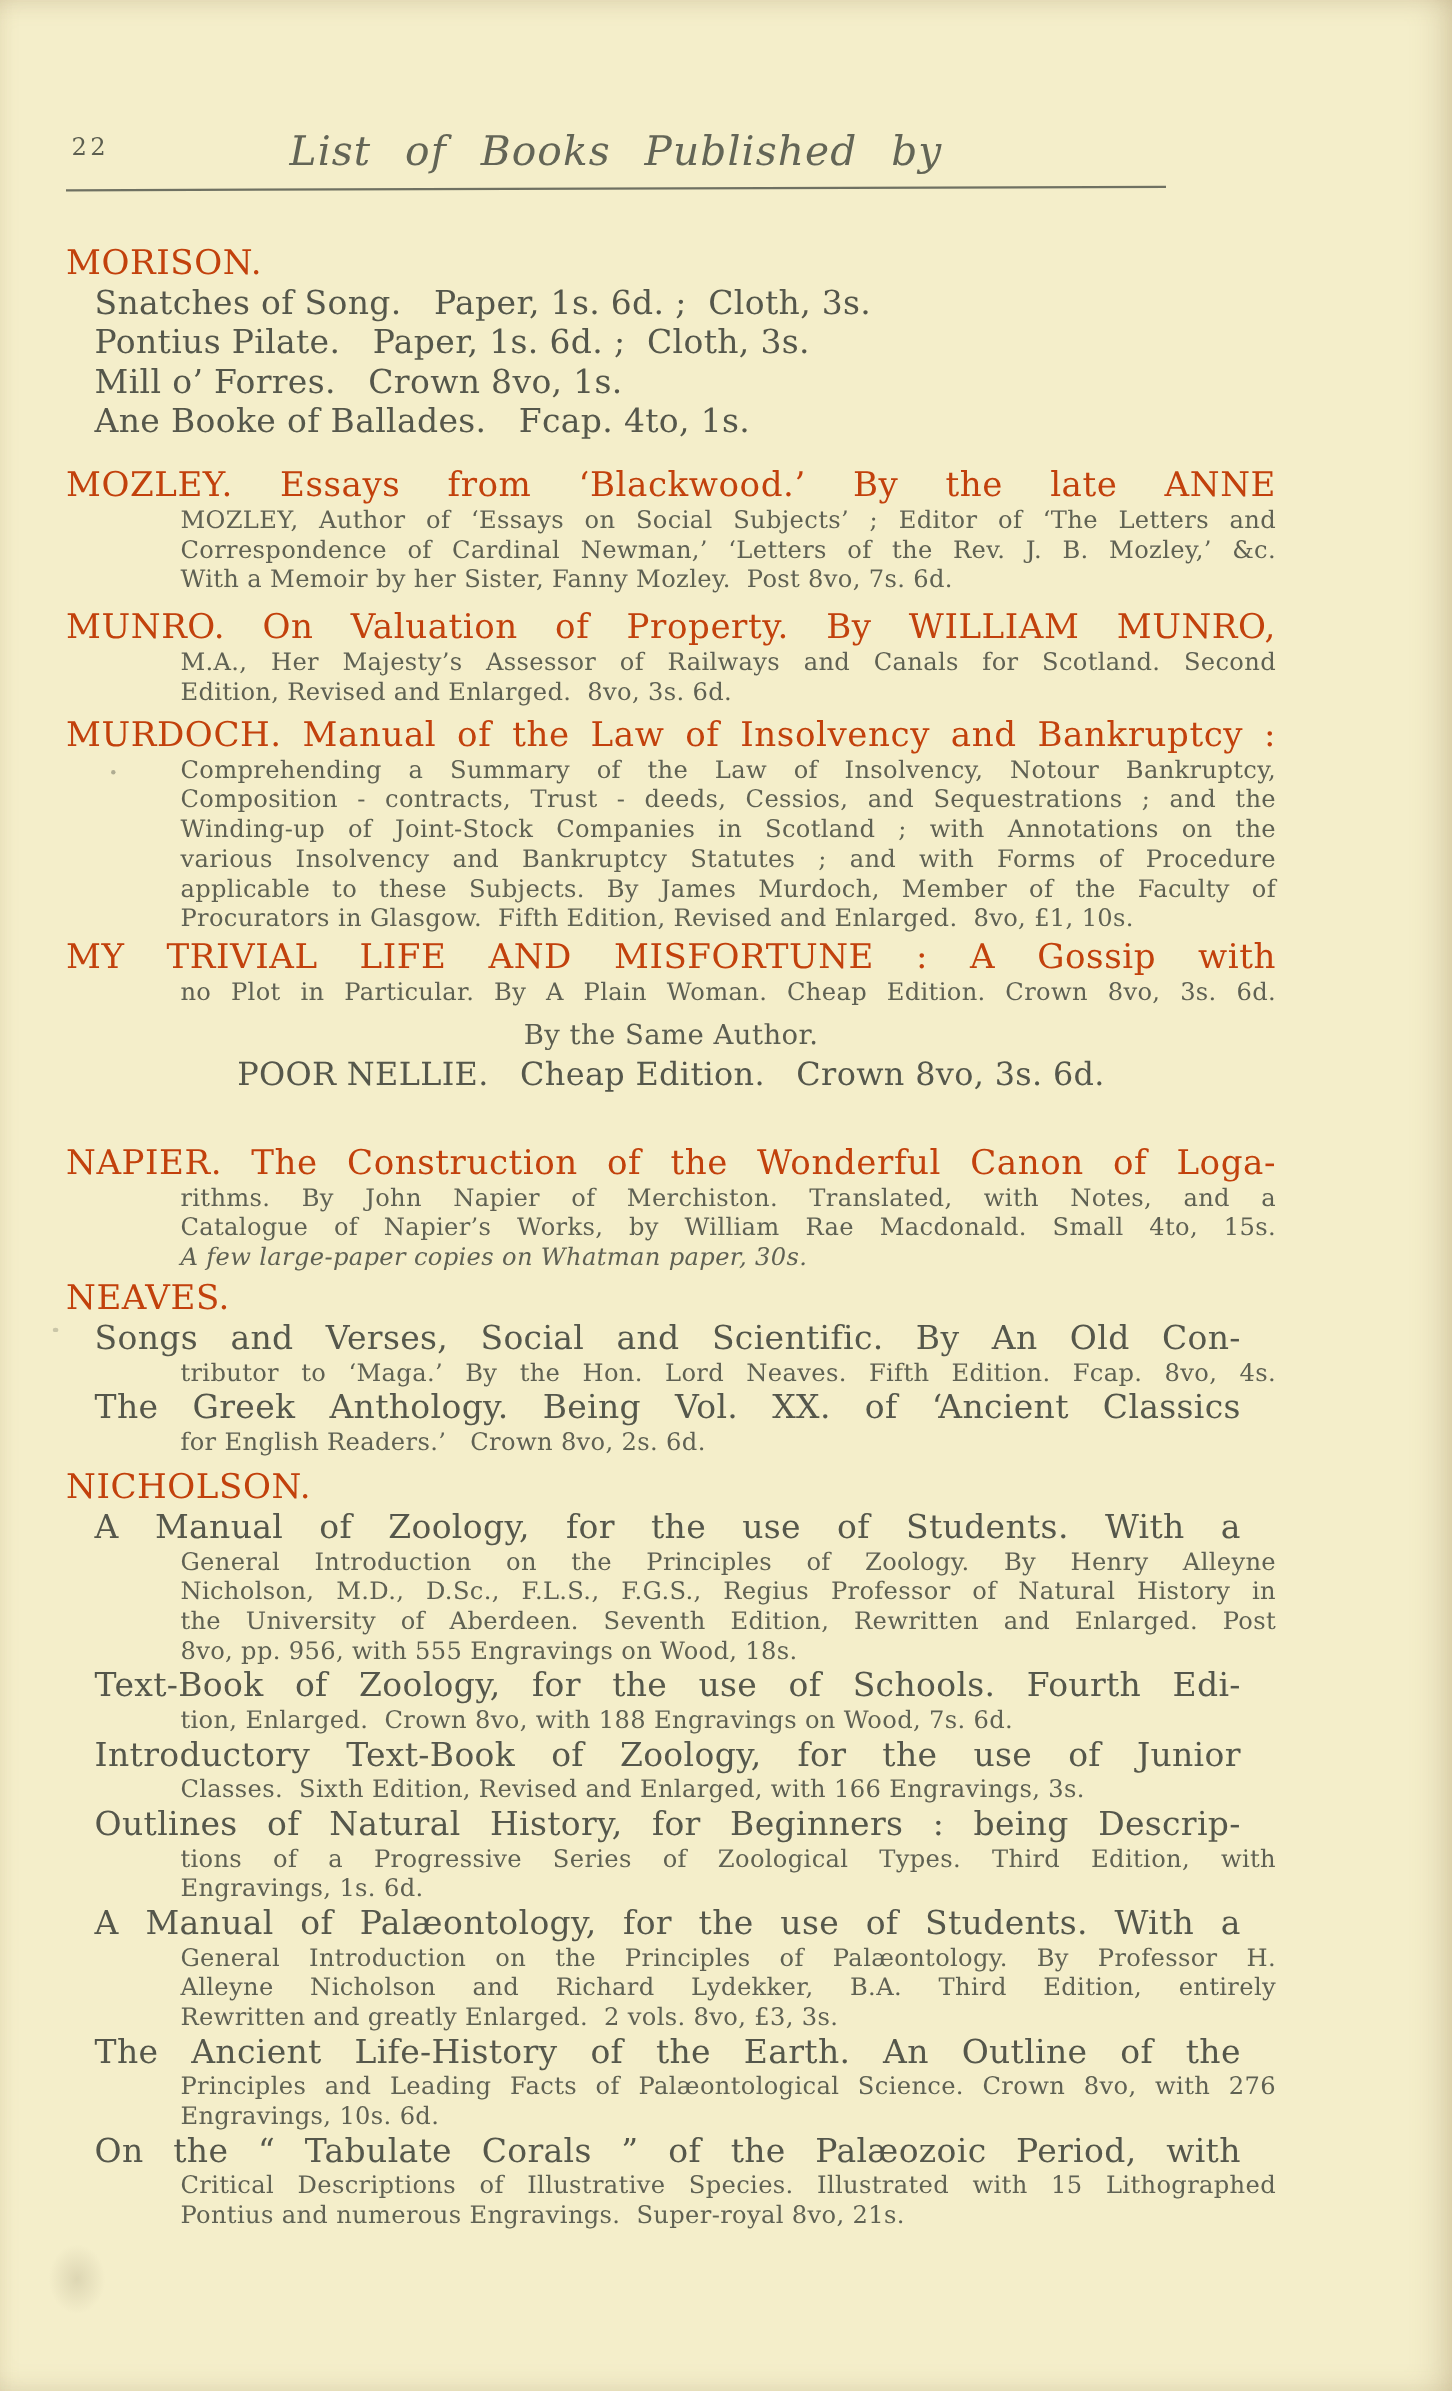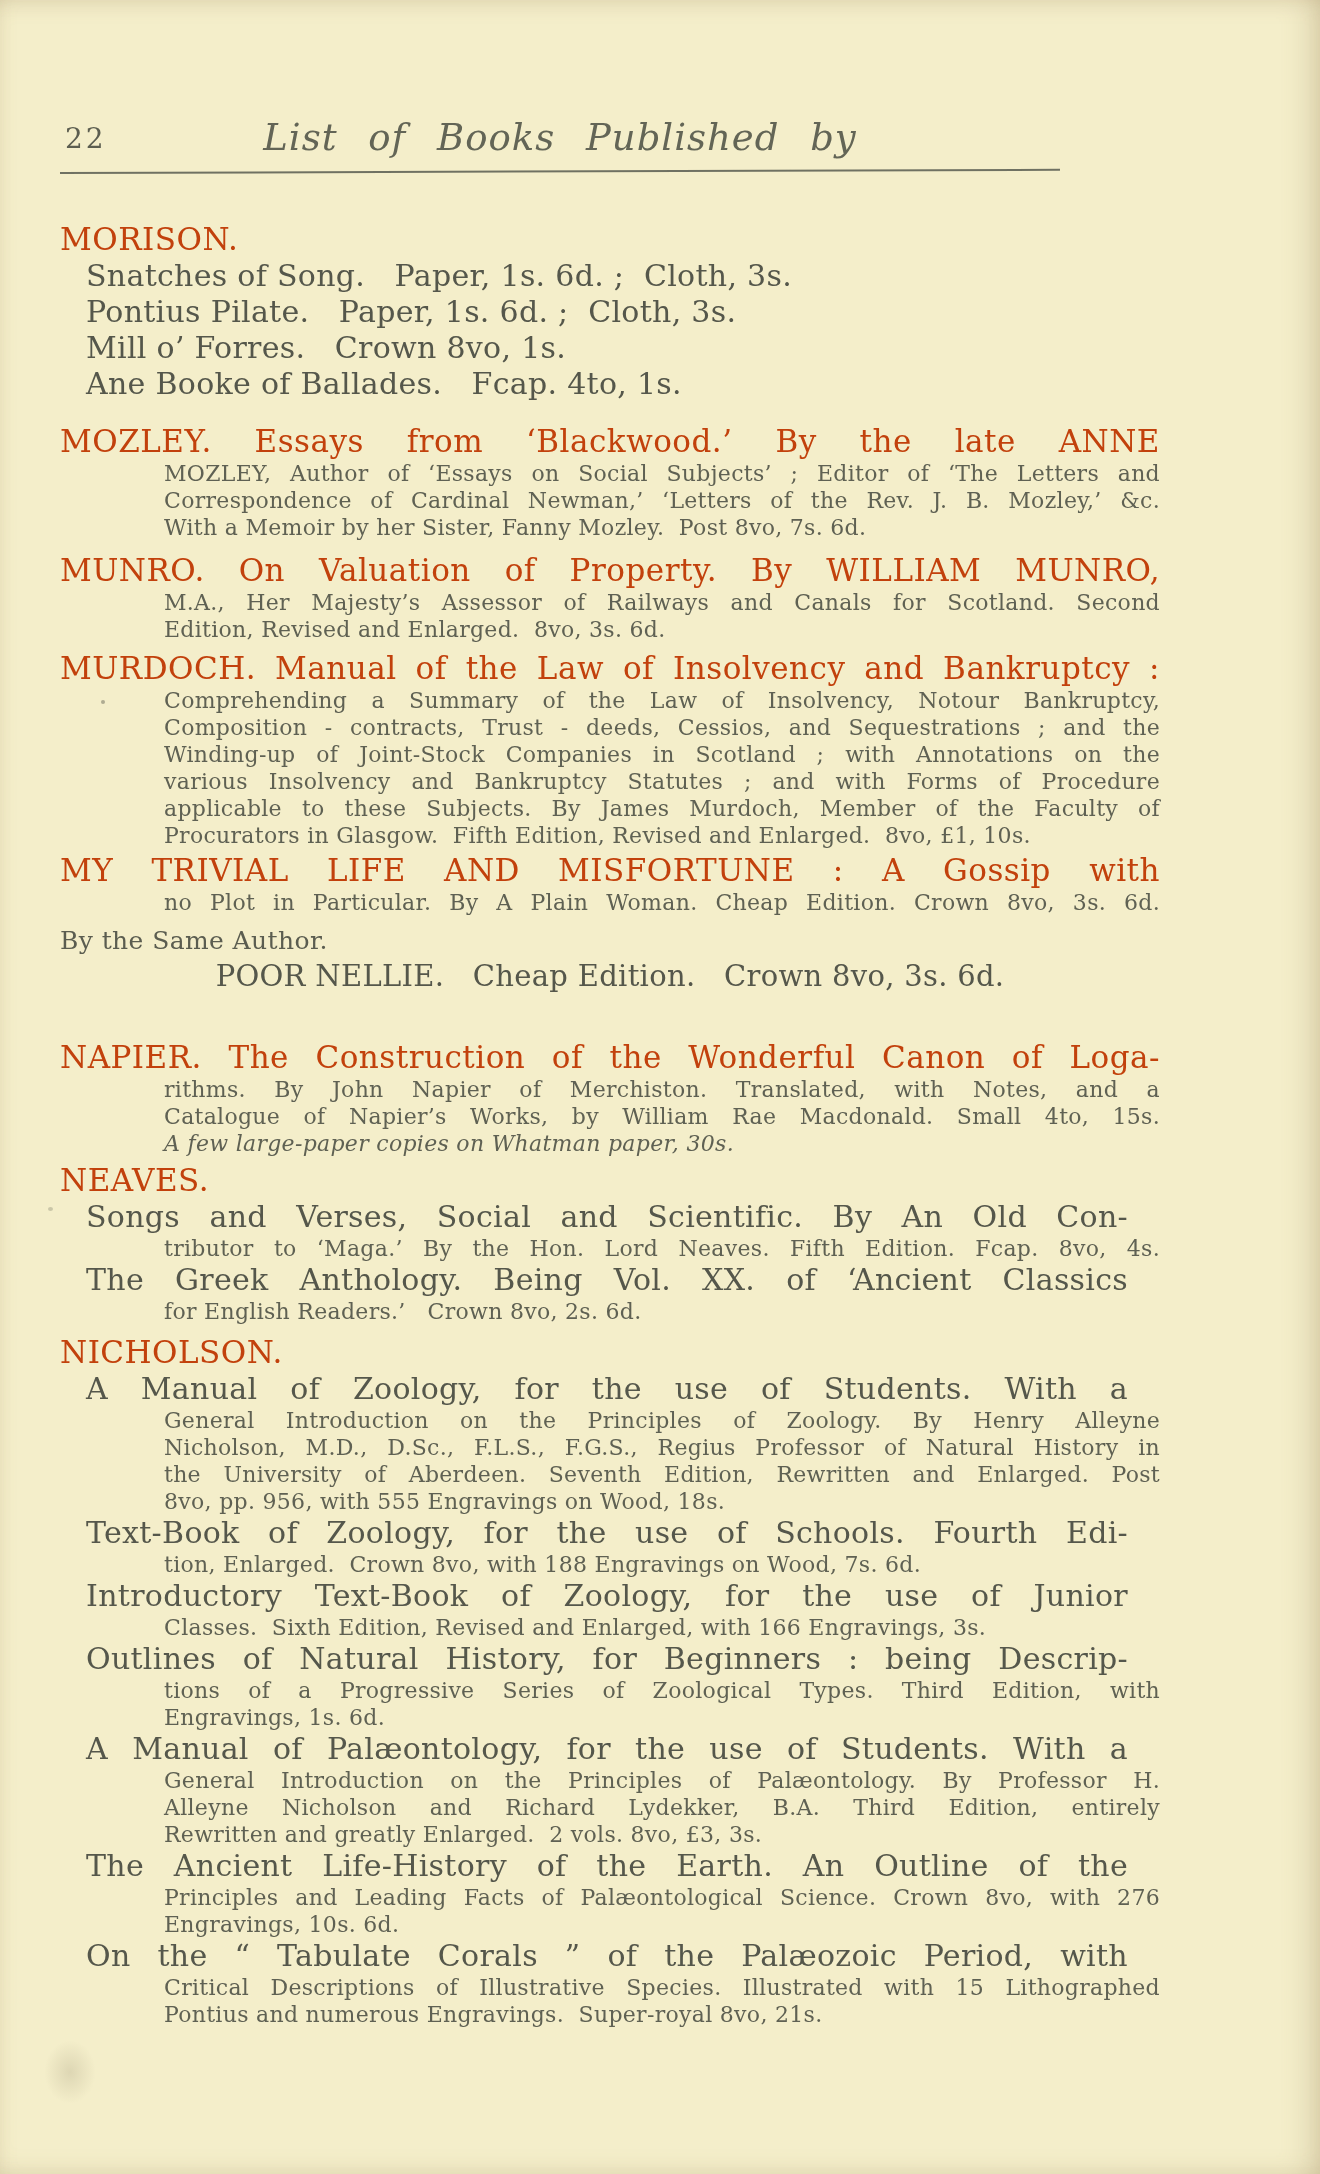--- a/index.html
+++ b/index.html
@@ -32,21 +32,21 @@
 
   
   .header{
     position:relative;
     margin:120px 0 0 60px;
     width:1000px;
     height:36px;
   }
   .pagenum{
     position:absolute;left:5px;top:2px;
-    font-size:28px;letter-spacing:3px;color:#5c5e50;
+    font-size:22px;letter-spacing:3px;color:#5c5e50;
   }
   .running-title{
     width:100%;text-align:center;
     font-style:italic;font-size:37px;line-height:36px;
     letter-spacing:1px;word-spacing:18px;
     color:#636556;
   }
   .rule{
     width:1000px;height:2px;margin:16px 0 0 60px;
     background:#6f7162;
@@ -79,21 +79,21 @@
   .ln-item-just{text-align:justify;text-align-last:justify;}
   .ln-detail,.ln-detail-last,.ln-detail-italic{
     font-size:22px;line-height:27px;letter-spacing:.3px;color:#5f6153;
     margin-left:104px;width:996px;
   }
   .ln-detail{text-align:justify;text-align-last:justify;}
   .ln-detail-last,.ln-detail-italic{white-space:pre-wrap;}
   .ln-detail-italic{font-style:italic;}
   .ln-center-small{
     font-size:25px;line-height:34px;letter-spacing:.4px;color:#5b5d50;
-    text-align:left;white-space:pre-wrap;
+    text-align:center;white-space:pre-wrap;
   }
   .ln-center-item{
     font-size:29px;line-height:36px;letter-spacing:.3px;color:#55574b;
     text-align:center;white-space:pre-wrap;
   }
 </style>
 </head>
 <body>
 
 <div class="page" data-name="book-page">

